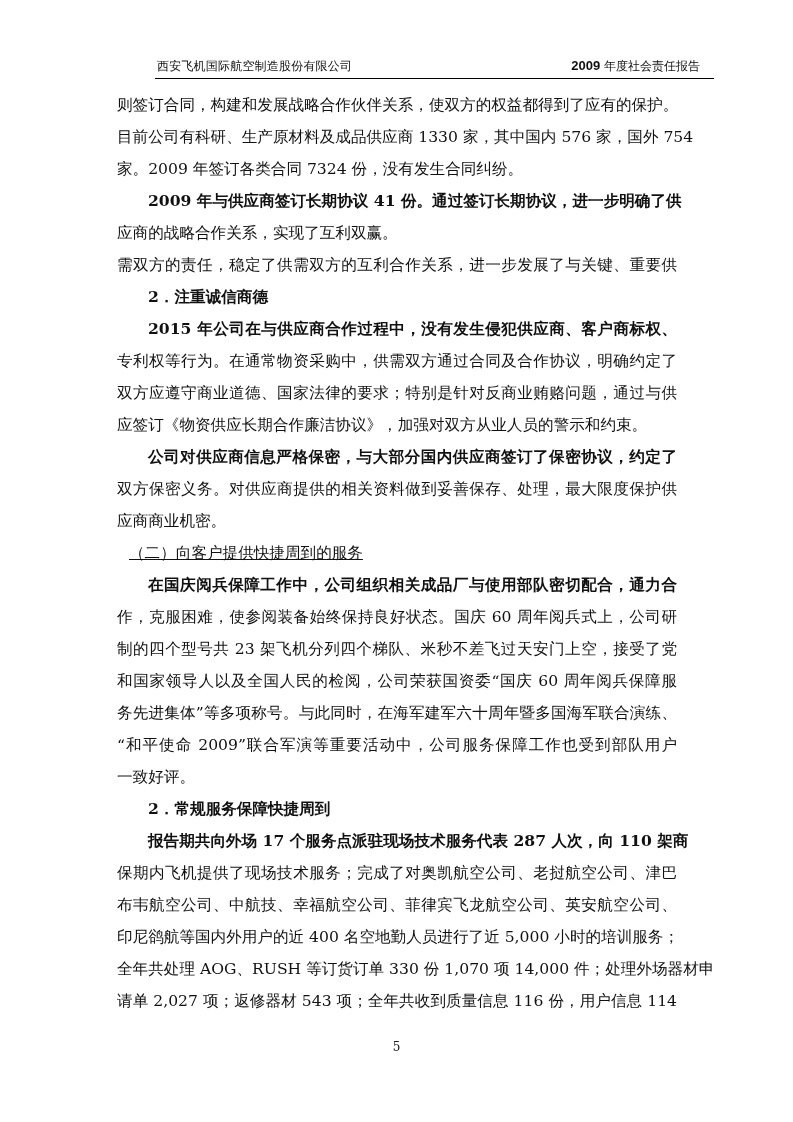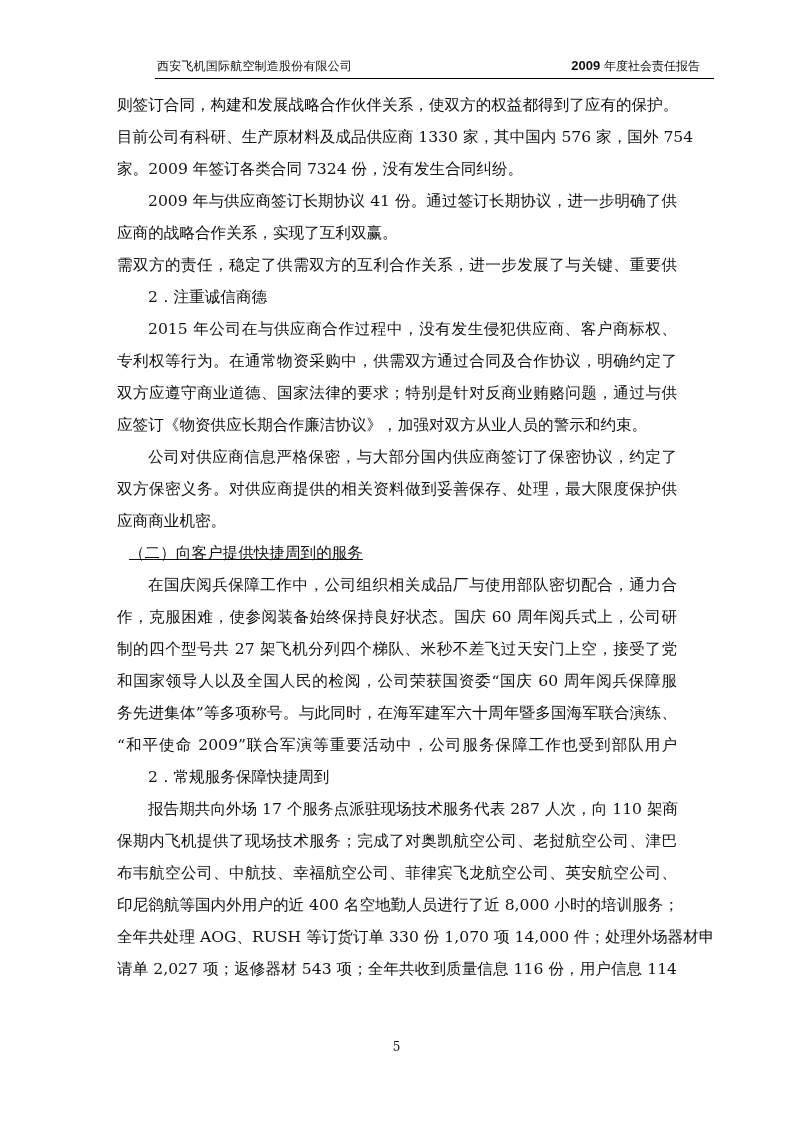--- a/index.html
+++ b/index.html
@@ -56,20 +56,21 @@
     height: 32px;
     white-space: nowrap;
     text-align: justify;
     text-align-last: justify;
   }
   .line.last {
     text-align-last: left;
   }
   .indent {
     padding-left: 31px;
+    font-weight: bold;
   }
   .indent-sub {
     padding-left: 12px;
     text-decoration: underline;
   }
   .page-number {
     position: absolute;
     left: 0;
     width: 793px;
     top: 1040px;
@@ -117,33 +118,34 @@
   </div>
 
   <div>
     <span class="line last indent-sub">（二）向客户提供快捷周到的服务</span>
   </div>
 
 
   <div>
     <span class="line indent">在国庆阅兵保障工作中，公司组织相关成品厂与使用部队密切配合，通力合</span>
     <span class="line">作，克服困难，使参阅装备始终保持良好状态。国庆 60 周年阅兵式上，公司研</span>
-    <span class="line">制的四个型号共 27 架飞机分列四个梯队、米秒不差飞过天安门上空，接受了党</span>
+    <span class="line">制的四个型号共 23 架飞机分列四个梯队、米秒不差飞过天安门上空，接受了党</span>
     <span class="line">和国家领导人以及全国人民的检阅，公司荣获国资委“国庆 60 周年阅兵保障服</span>
     <span class="line">务先进集体”等多项称号。与此同时，在海军建军六十周年暨多国海军联合演练、</span>
     <span class="line">“和平使命 2009”联合军演等重要活动中，公司服务保障工作也受到部队用户</span>
+    <span class="line last">一致好评。</span>
   </div>
 
   <div>
     <span class="line last indent">2．常规服务保障快捷周到</span>
   </div>
 
   <div>
     <span class="line indent">报告期共向外场 17 个服务点派驻现场技术服务代表 287 人次，向 110 架商</span>
     <span class="line">保期内飞机提供了现场技术服务；完成了对奥凯航空公司、老挝航空公司、津巴</span>
     <span class="line">布韦航空公司、中航技、幸福航空公司、菲律宾飞龙航空公司、英安航空公司、</span>
-    <span class="line">印尼鹆航等国内外用户的近 400 名空地勤人员进行了近 8,000 小时的培训服务；</span>
+    <span class="line">印尼鹆航等国内外用户的近 400 名空地勤人员进行了近 5,000 小时的培训服务；</span>
     <span class="line">全年共处理 AOG、RUSH 等订货订单 330 份 1,070 项 14,000 件；处理外场器材申</span>
     <span class="line">请单 2,027 项；返修器材 543 项；全年共收到质量信息 116 份，用户信息 114</span>
   </div>
 </div>
 
 <div class="page-number">5</div>
 
 </body></html>

